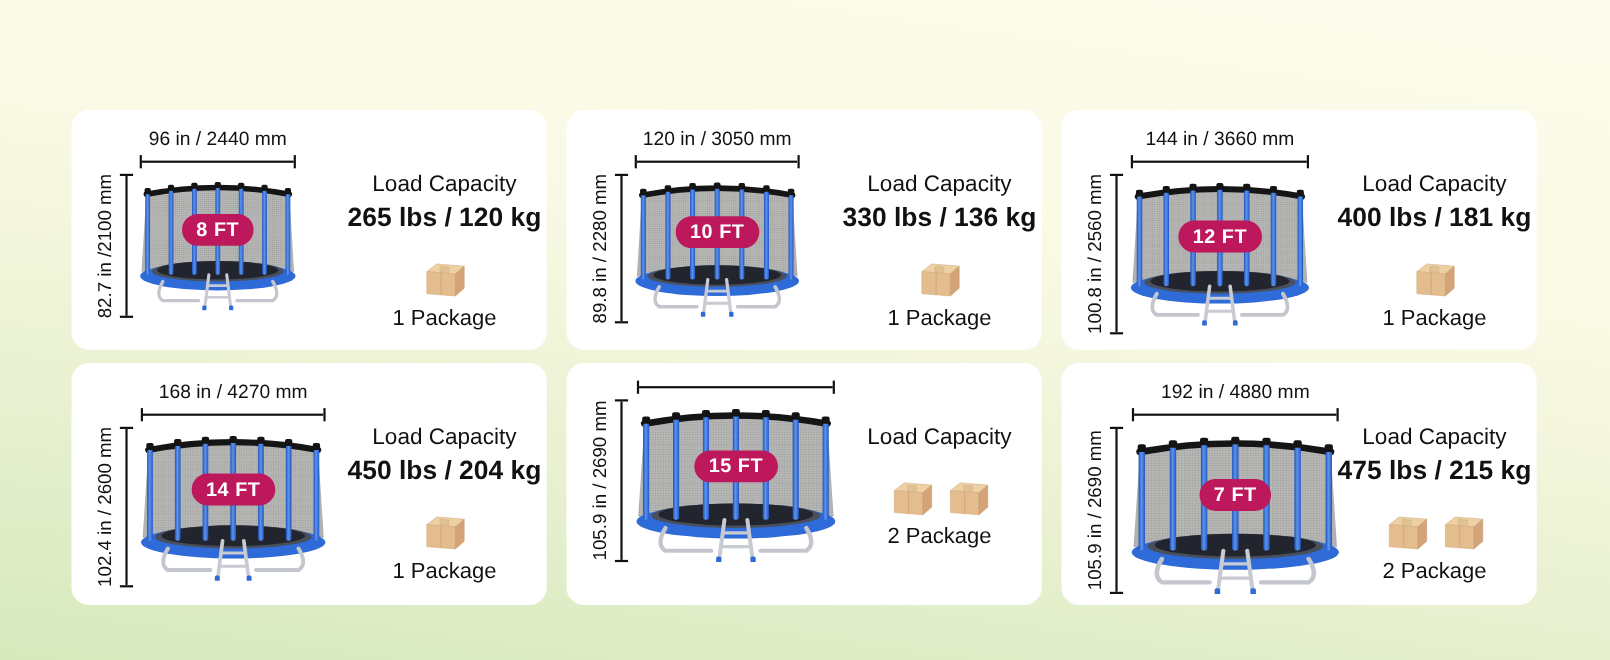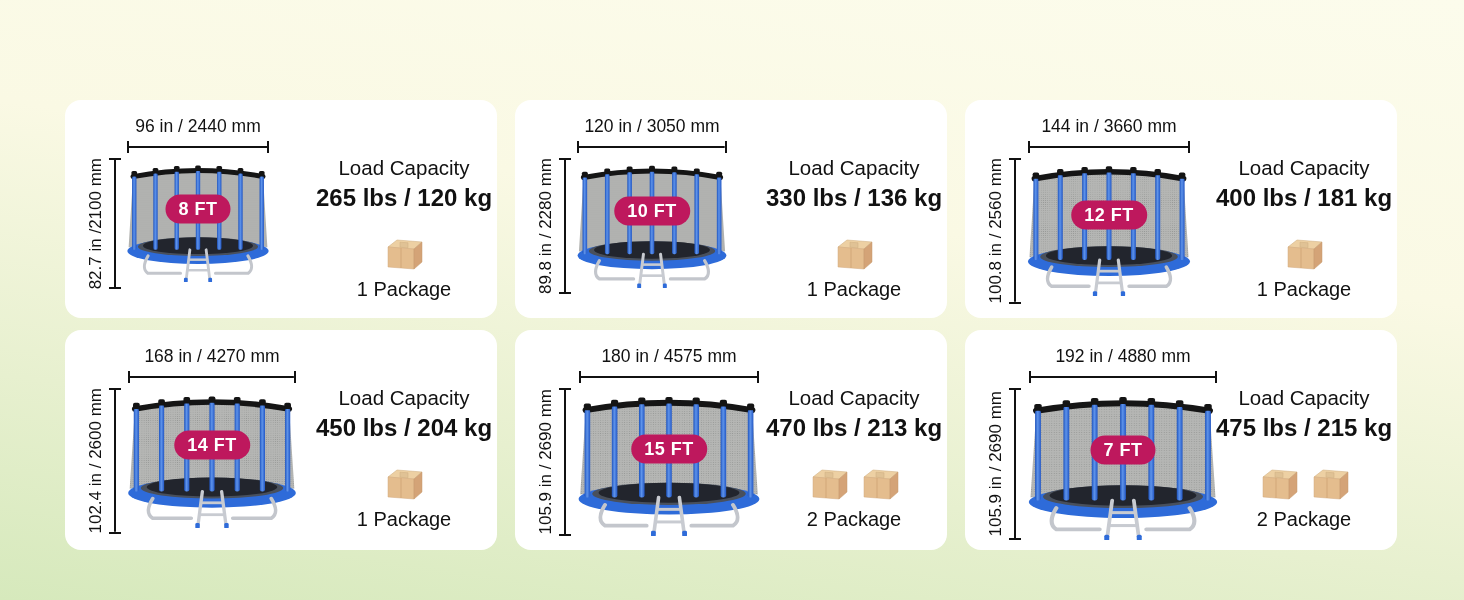--- a/index.html
+++ b/index.html
@@ -403,21 +403,20 @@
           <polygon points="32,13 40,6 40,26 32,33" fill="#d4a377" stroke="#c49a6f" stroke-width="0.5"></polygon>
         </svg>
 
       </div>
       <div class="pkg">1 Package</div>
     </div>
   </section>
 
   <section class="card two-boxes">
     <div class="illus">
-      <div class="dim-w-label">180 in / 4575 mm</div>
       <div class="dim-w"></div>
       <div class="dim-h">
         <div class="dim-h-label">105.9 in / 2690 mm</div>
         <div class="dim-h-line"></div>
       </div>
       <div class="tramp-wrap">
         <svg class="tramp" viewBox="0 0 240 200" preserveAspectRatio="none">
           <defs>
             <pattern id="meshp" width="3" height="3" patternUnits="userSpaceOnUse">
               <rect width="3" height="3" fill="#b5b6b4"></rect>
@@ -466,21 +465,20 @@
           <line x1="104" y1="164" x2="136" y2="164" stroke="#c8cbd1" stroke-width="4"></line>
           <line x1="102" y1="181" x2="138" y2="181" stroke="#c8cbd1" stroke-width="4"></line>
           <rect x="97.5" y="193" width="6" height="8" rx="2" fill="#2e6bd9"></rect>
           <rect x="136.5" y="193" width="6" height="8" rx="2" fill="#2e6bd9"></rect>
         </svg>
         <div class="badge">15 FT</div>
       </div>
     </div>
     <div class="info">
       <div class="cap-title">Load Capacity</div>
-      <div class="cap-value">470 lbs / 213 kg</div>
       <div class="boxes">
         <svg class="box-icon box1" viewBox="0 0 44 38">
           <polygon points="6,11 15,4 40,6 32,13" fill="#edd0a3" stroke="#d3b387" stroke-width="0.6"></polygon>
           <polygon points="18,6.2 26,6.8 26,11.8 18,11.2" fill="#e0c295" stroke="#cfae81" stroke-width="0.5"></polygon>
           <polygon points="6,11 32,13 32,33 6,31" fill="#e4bd8e" stroke="#d3a97c" stroke-width="0.5"></polygon>
           <line x1="19" y1="12" x2="19" y2="32" stroke="#d5ab7c" stroke-width="1.2"></line>
           <polygon points="32,13 40,6 40,26 32,33" fill="#d4a377" stroke="#c49a6f" stroke-width="0.5"></polygon>
         </svg>
         <svg class="box-icon box2" viewBox="0 0 44 38">
           <polygon points="6,11 15,4 40,6 32,13" fill="#edd0a3" stroke="#d3b387" stroke-width="0.6"></polygon>

